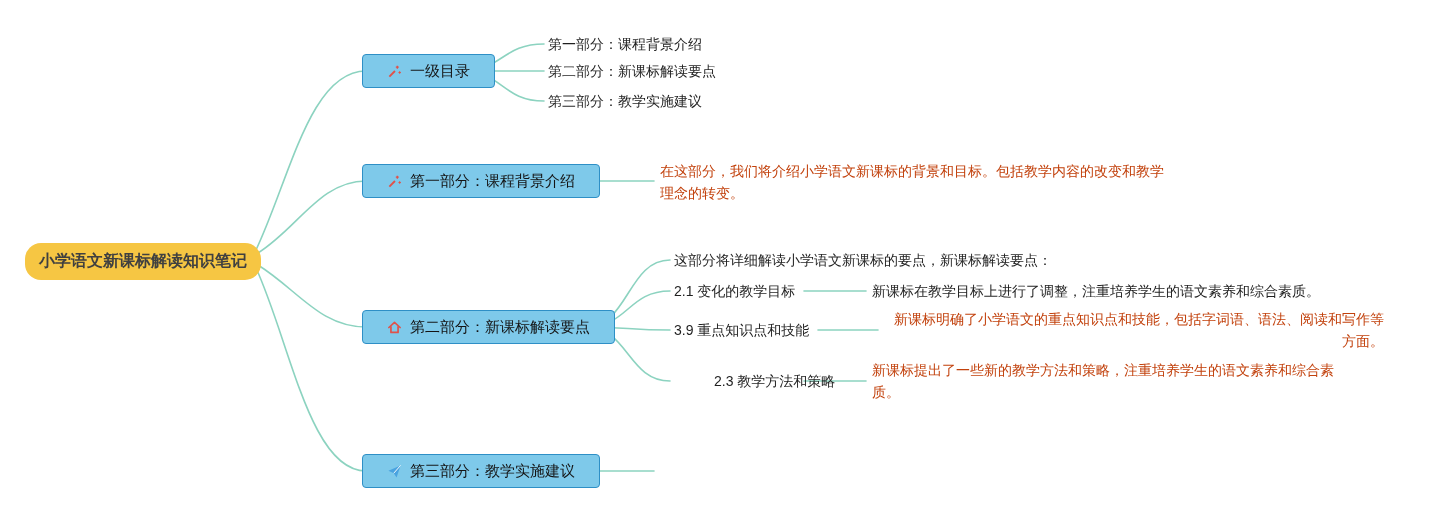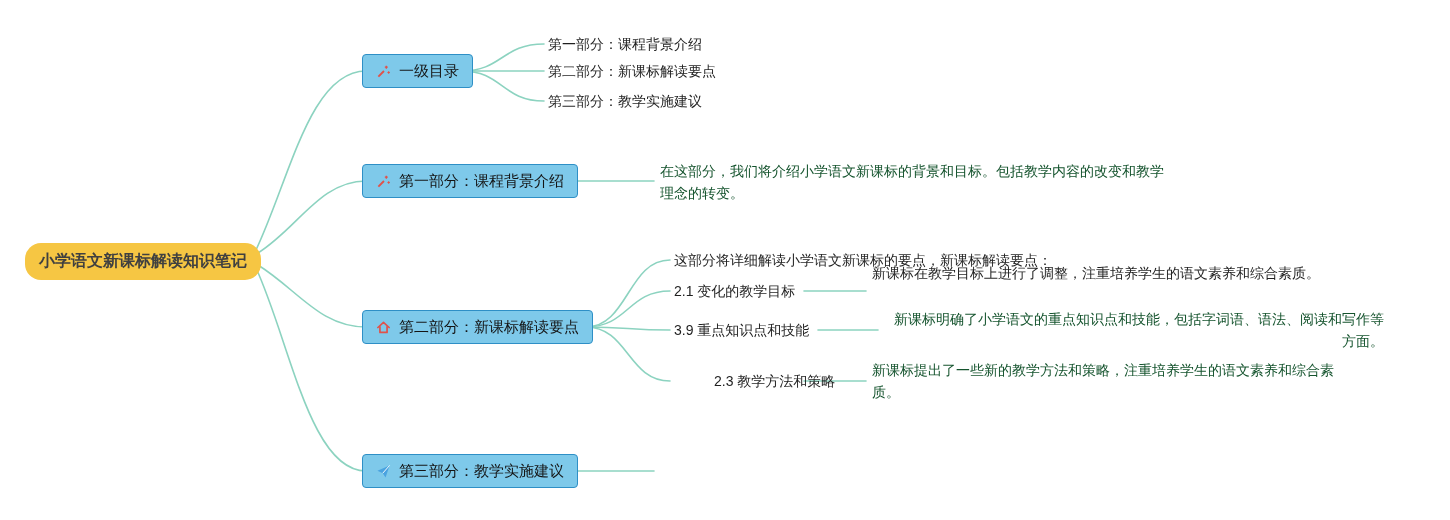--- a/index.html
+++ b/index.html
@@ -28,21 +28,21 @@
     font-size: 16px;
     font-weight: bold;
     color: #404040;
     white-space: nowrap;
     z-index: 2;
   }
   .branch-node {
     background: var(--branch-bg, #7EC9EA);
     border: 1px solid var(--branch-border, #2E8FC6);
     border-radius: 4px;
-    padding: 7px 13px;
+    padding: 7px 24px;
     gap: 8px;
     font-size: 15px;
     font-weight: 500;
     color: #141414;
     white-space: nowrap;
     height: 34px;
     z-index: 2;
   }
   .branch-node svg { flex: 0 0 auto; display: block; }
   .text-node {
@@ -50,21 +50,21 @@
     font-size: 14px;
     line-height: 20px;
     color: #1f1f1f;
     white-space: nowrap;
     z-index: 2;
   }
   .note-node {
     position: absolute;
     font-size: 14px;
     line-height: 22px;
-    color: #14532d;
+    color: #c2410c;
     z-index: 2;
   }
   .icon-red path { stroke: var(--icon-red, #E0524A); }
   .icon-blue .plane-body { fill: var(--icon-blue, #4AA3E0); }
 </style>
 </head>
 <body>
 
 <div class="canvas">
 
@@ -121,21 +121,21 @@
   <div class="node branch-node" style="left:362px; top:310px;">
     <svg class="icon-red" width="15" height="15" viewBox="0 0 16 16">
       <path d="M2 8 L8 2.5 L14 8" stroke-width="1.8" fill="none" stroke-linecap="round" stroke-linejoin="round"></path>
       <path d="M4.2 7.2 L4.2 13.2 L11.8 13.2 L11.8 7.2" stroke-width="1.8" fill="none" stroke-linecap="round" stroke-linejoin="round"></path>
     </svg>
     <span>第二部分：新课标解读要点</span>
   </div>
   <div class="text-node" style="left:674px; top:250px;">这部分将详细解读小学语文新课标的要点，新课标解读要点：</div>
 
   <div class="text-node" style="left:674px; top:281px;">2.1 变化的教学目标</div>
-  <div class="text-node" style="left:872px; top:264px;font-family:Liberation Mono, monospace;">新课标在教学目标上进行了调整，注重培养学生的语文素养和综合素质。</div>
+  <div class="text-node" style="left:872px; top:281px;">新课标在教学目标上进行了调整，注重培养学生的语文素养和综合素质。</div>
 
   <div class="text-node" style="left:674px; top:320px;">3.9 重点知识点和技能</div>
   <div class="note-node" style="left:884px; top:308px; width:500px;text-align:right;">新课标明确了小学语文的重点知识点和技能，包括字词语、语法、阅读和写作等方面。</div>
 
   <div class="text-node" style="left:714px; top:371px;text-align:center;">2.3 教学方法和策略</div>
   <div class="note-node" style="left:872px; top:359px; width:485px;">新课标提出了一些新的教学方法和策略，注重培养学生的语文素养和综合素质。</div>
 
   <div class="node branch-node" style="left:362px; top:454px;">
     <svg class="icon-blue" width="15" height="15" viewBox="0 0 16 16">
       <path class="plane-body" d="M1.5 7.2 L14.5 1.5 L10.2 14.5 L7.2 9.8 Z"></path>

